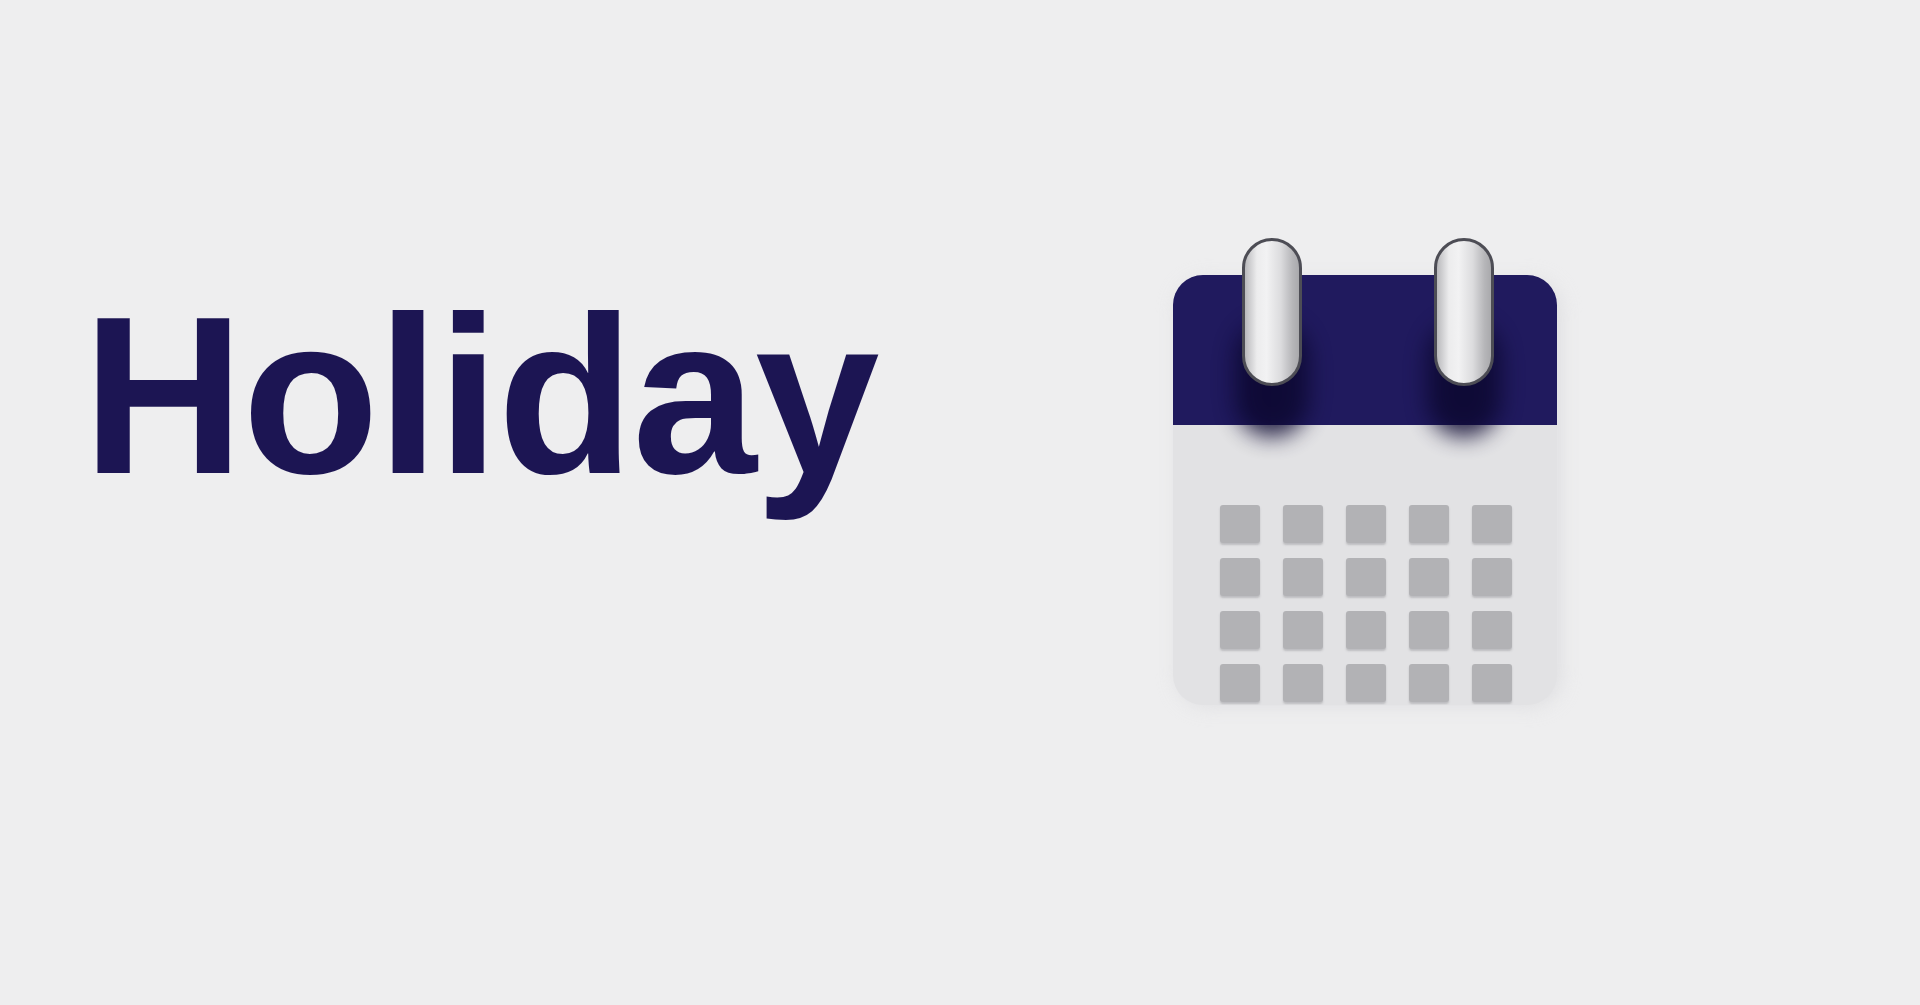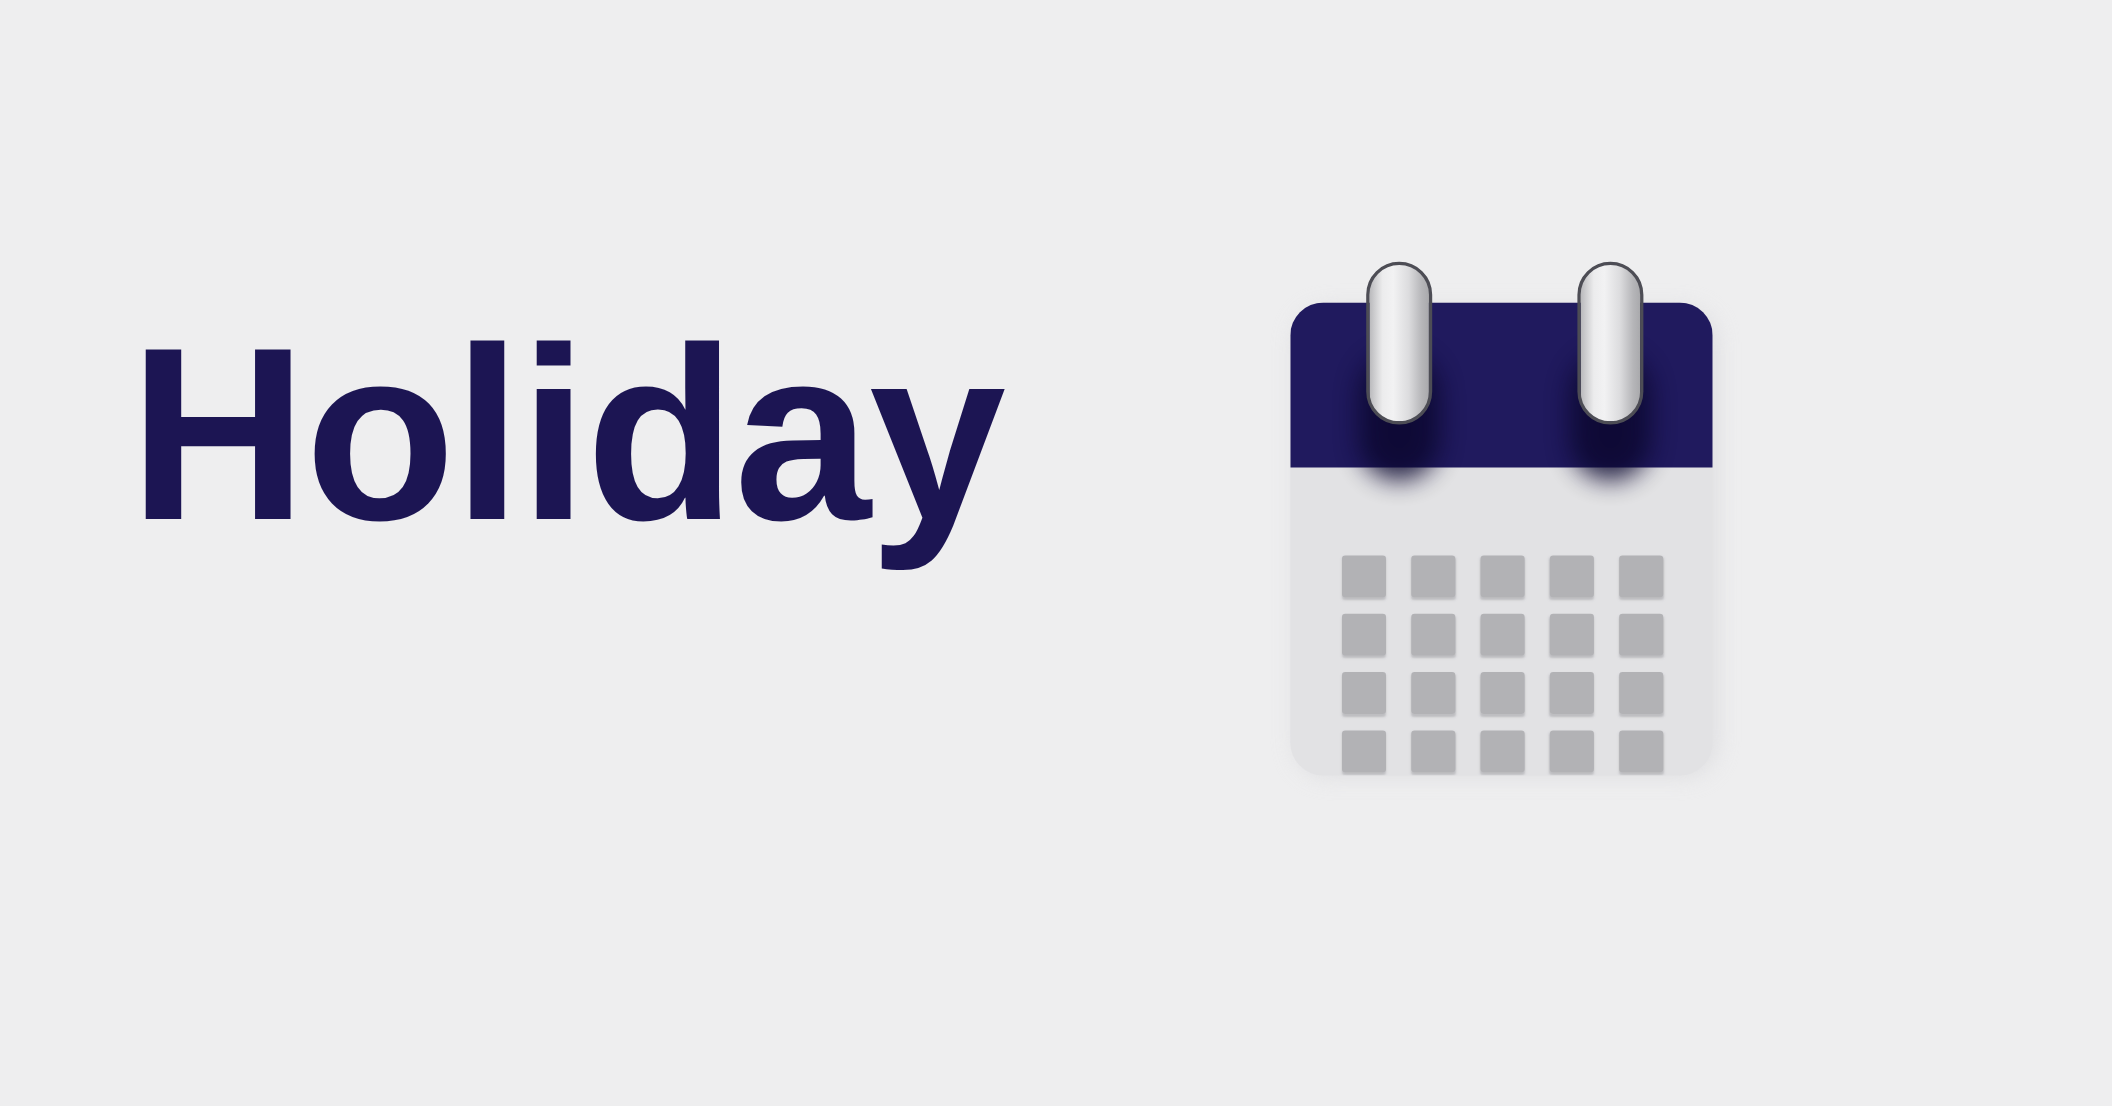--- a/index.html
+++ b/index.html
@@ -27,21 +27,20 @@
     left: 0;
     top: 286px;
     width: 960px;
     text-align: center;
     color: #1c1553;
     font-family: "Liberation Sans", "DejaVu Sans", sans-serif;
     font-weight: 700;
     font-size: 224px;
     line-height: 0.98;
     letter-spacing: -2px;
-    margin-left: 35px;
     -webkit-font-smoothing: antialiased;
   }
   #headline .line {
     display: block;
     white-space: nowrap;
   }
 
   
   #calendar-icon {
     position: absolute;

